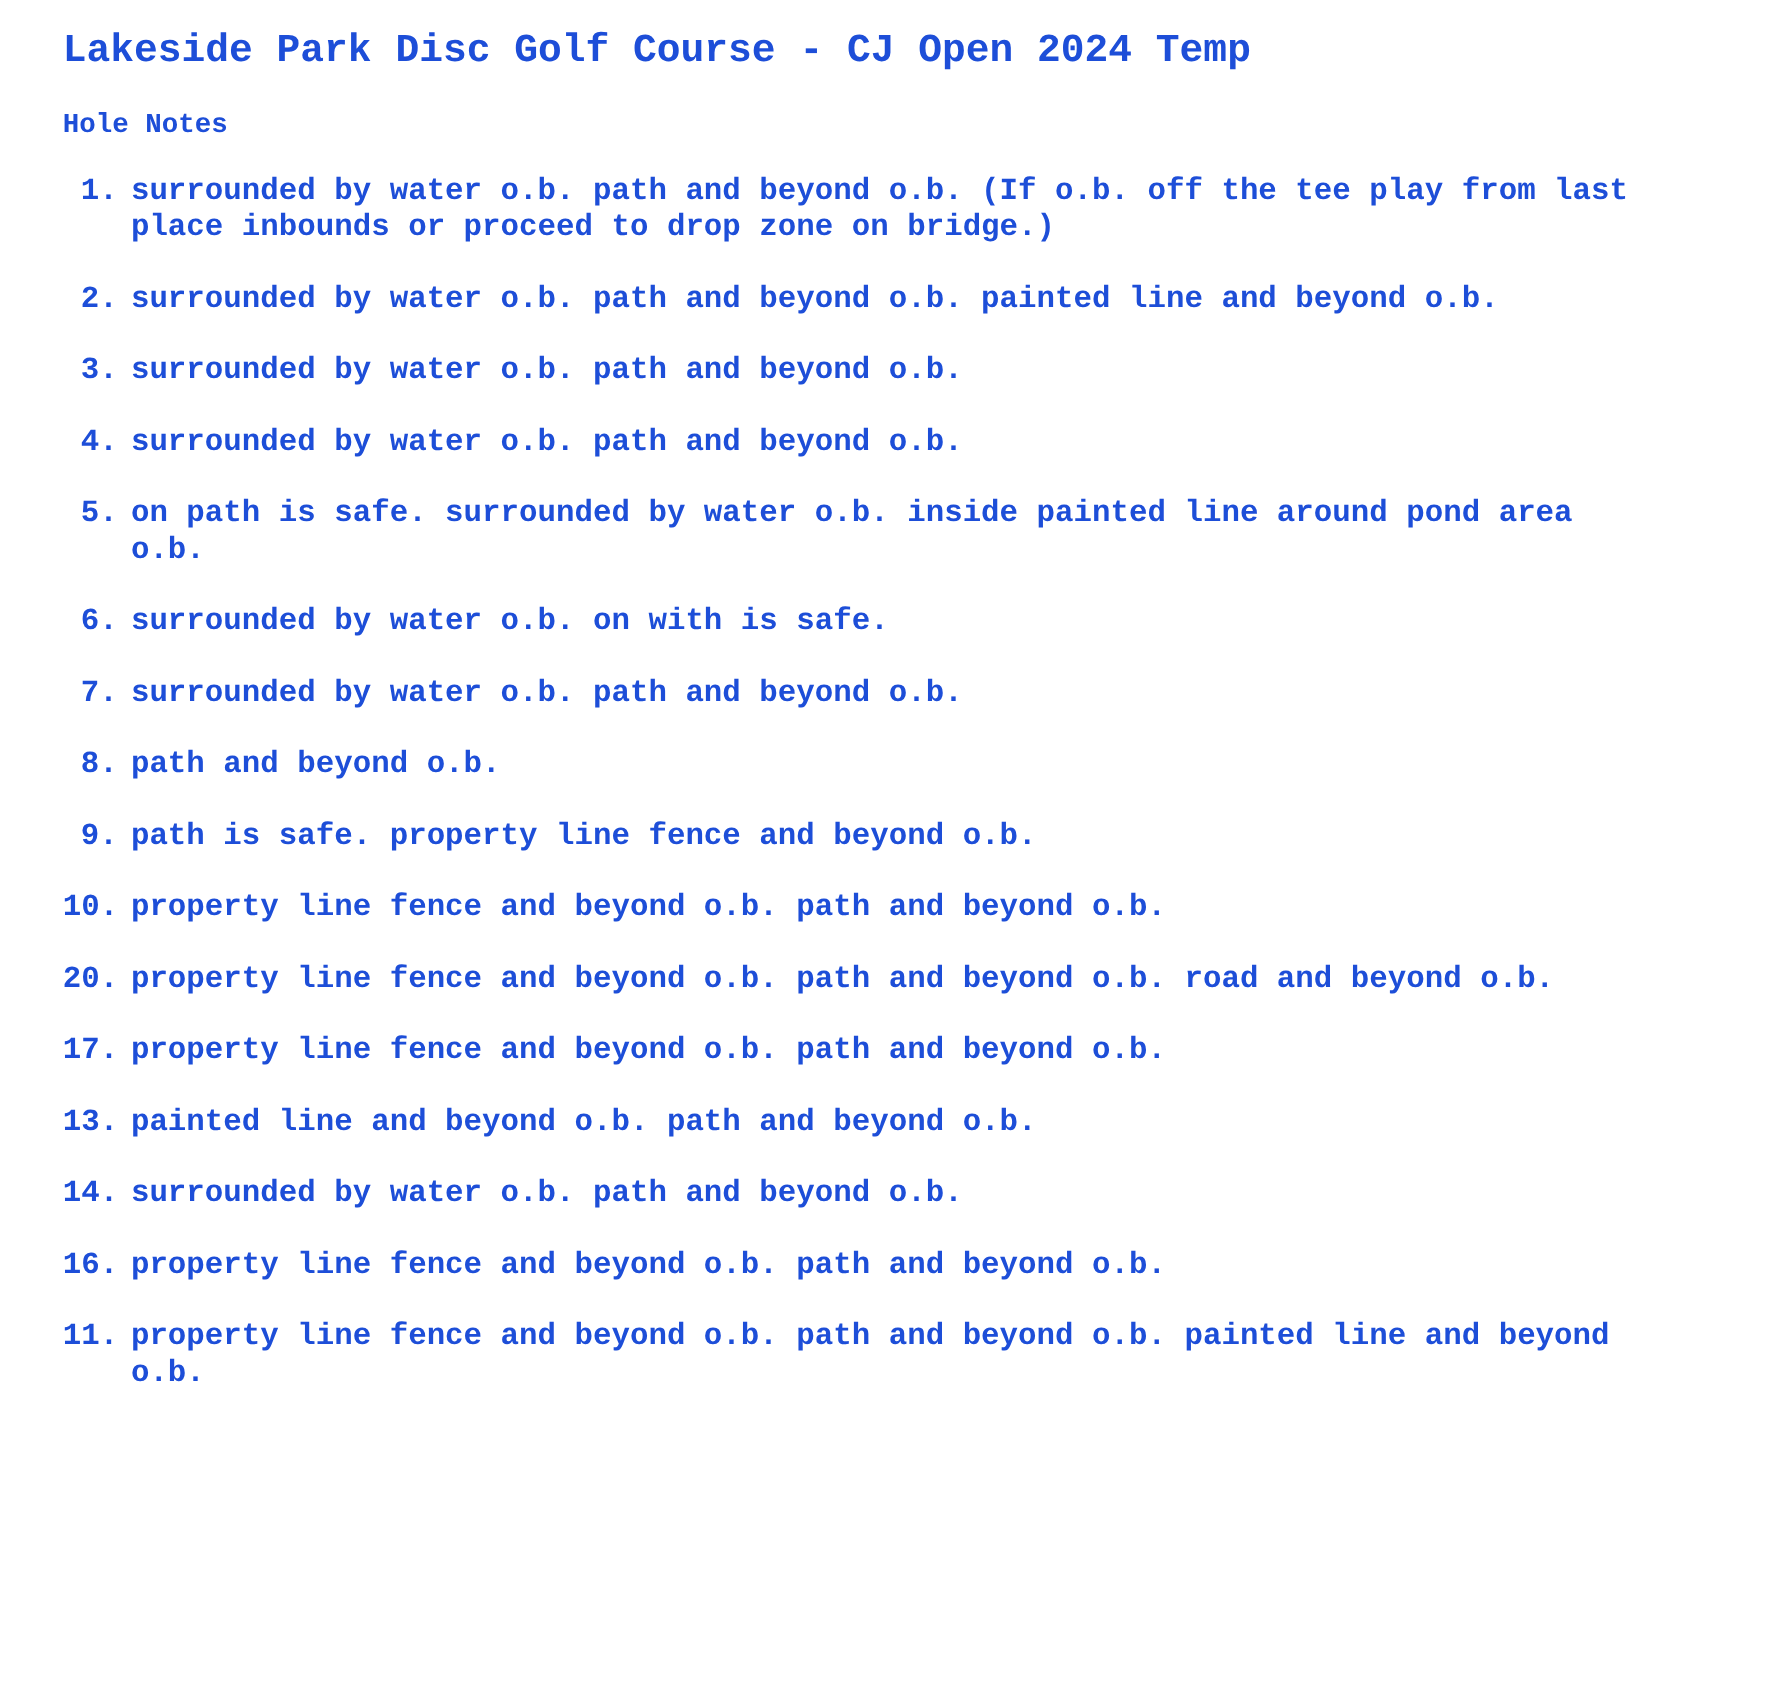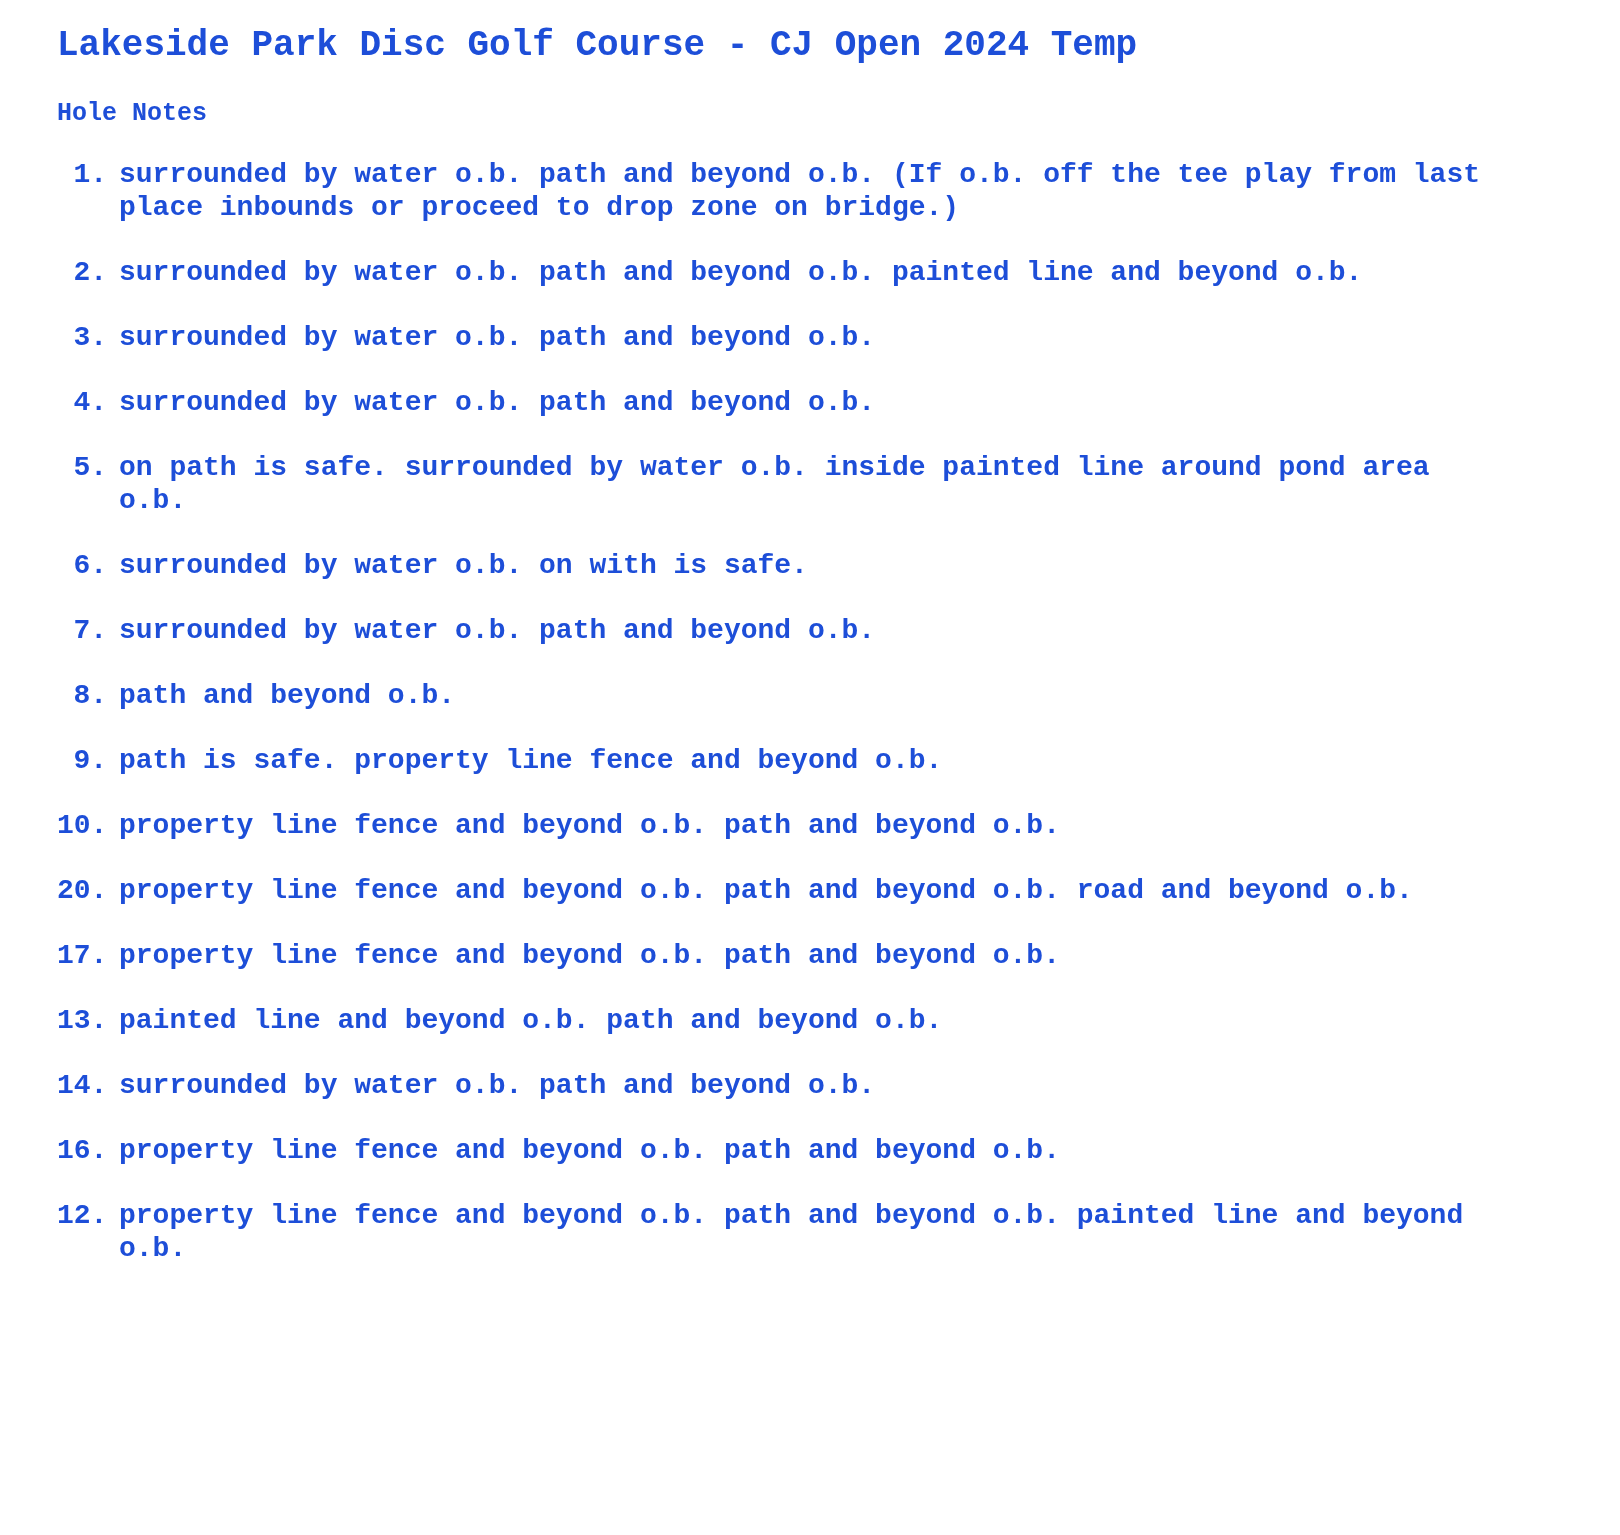--- a/index.html
+++ b/index.html
@@ -120,17 +120,17 @@
       </li>
       <li class="note-item">
         <span class="note-marker">14.</span>
         <span class="note-text">surrounded by water o.b. path and beyond o.b.</span>
       </li>
       <li class="note-item">
         <span class="note-marker">16.</span>
         <span class="note-text">property line fence and beyond o.b. path and beyond o.b.</span>
       </li>
       <li class="note-item">
-        <span class="note-marker">12.</span>
+        <span class="note-marker">11.</span>
         <span class="note-text">property line fence and beyond o.b. path and beyond o.b. painted line and beyond o.b.</span>
       </li>
     </ol>
 </main>
 
 </body></html>

